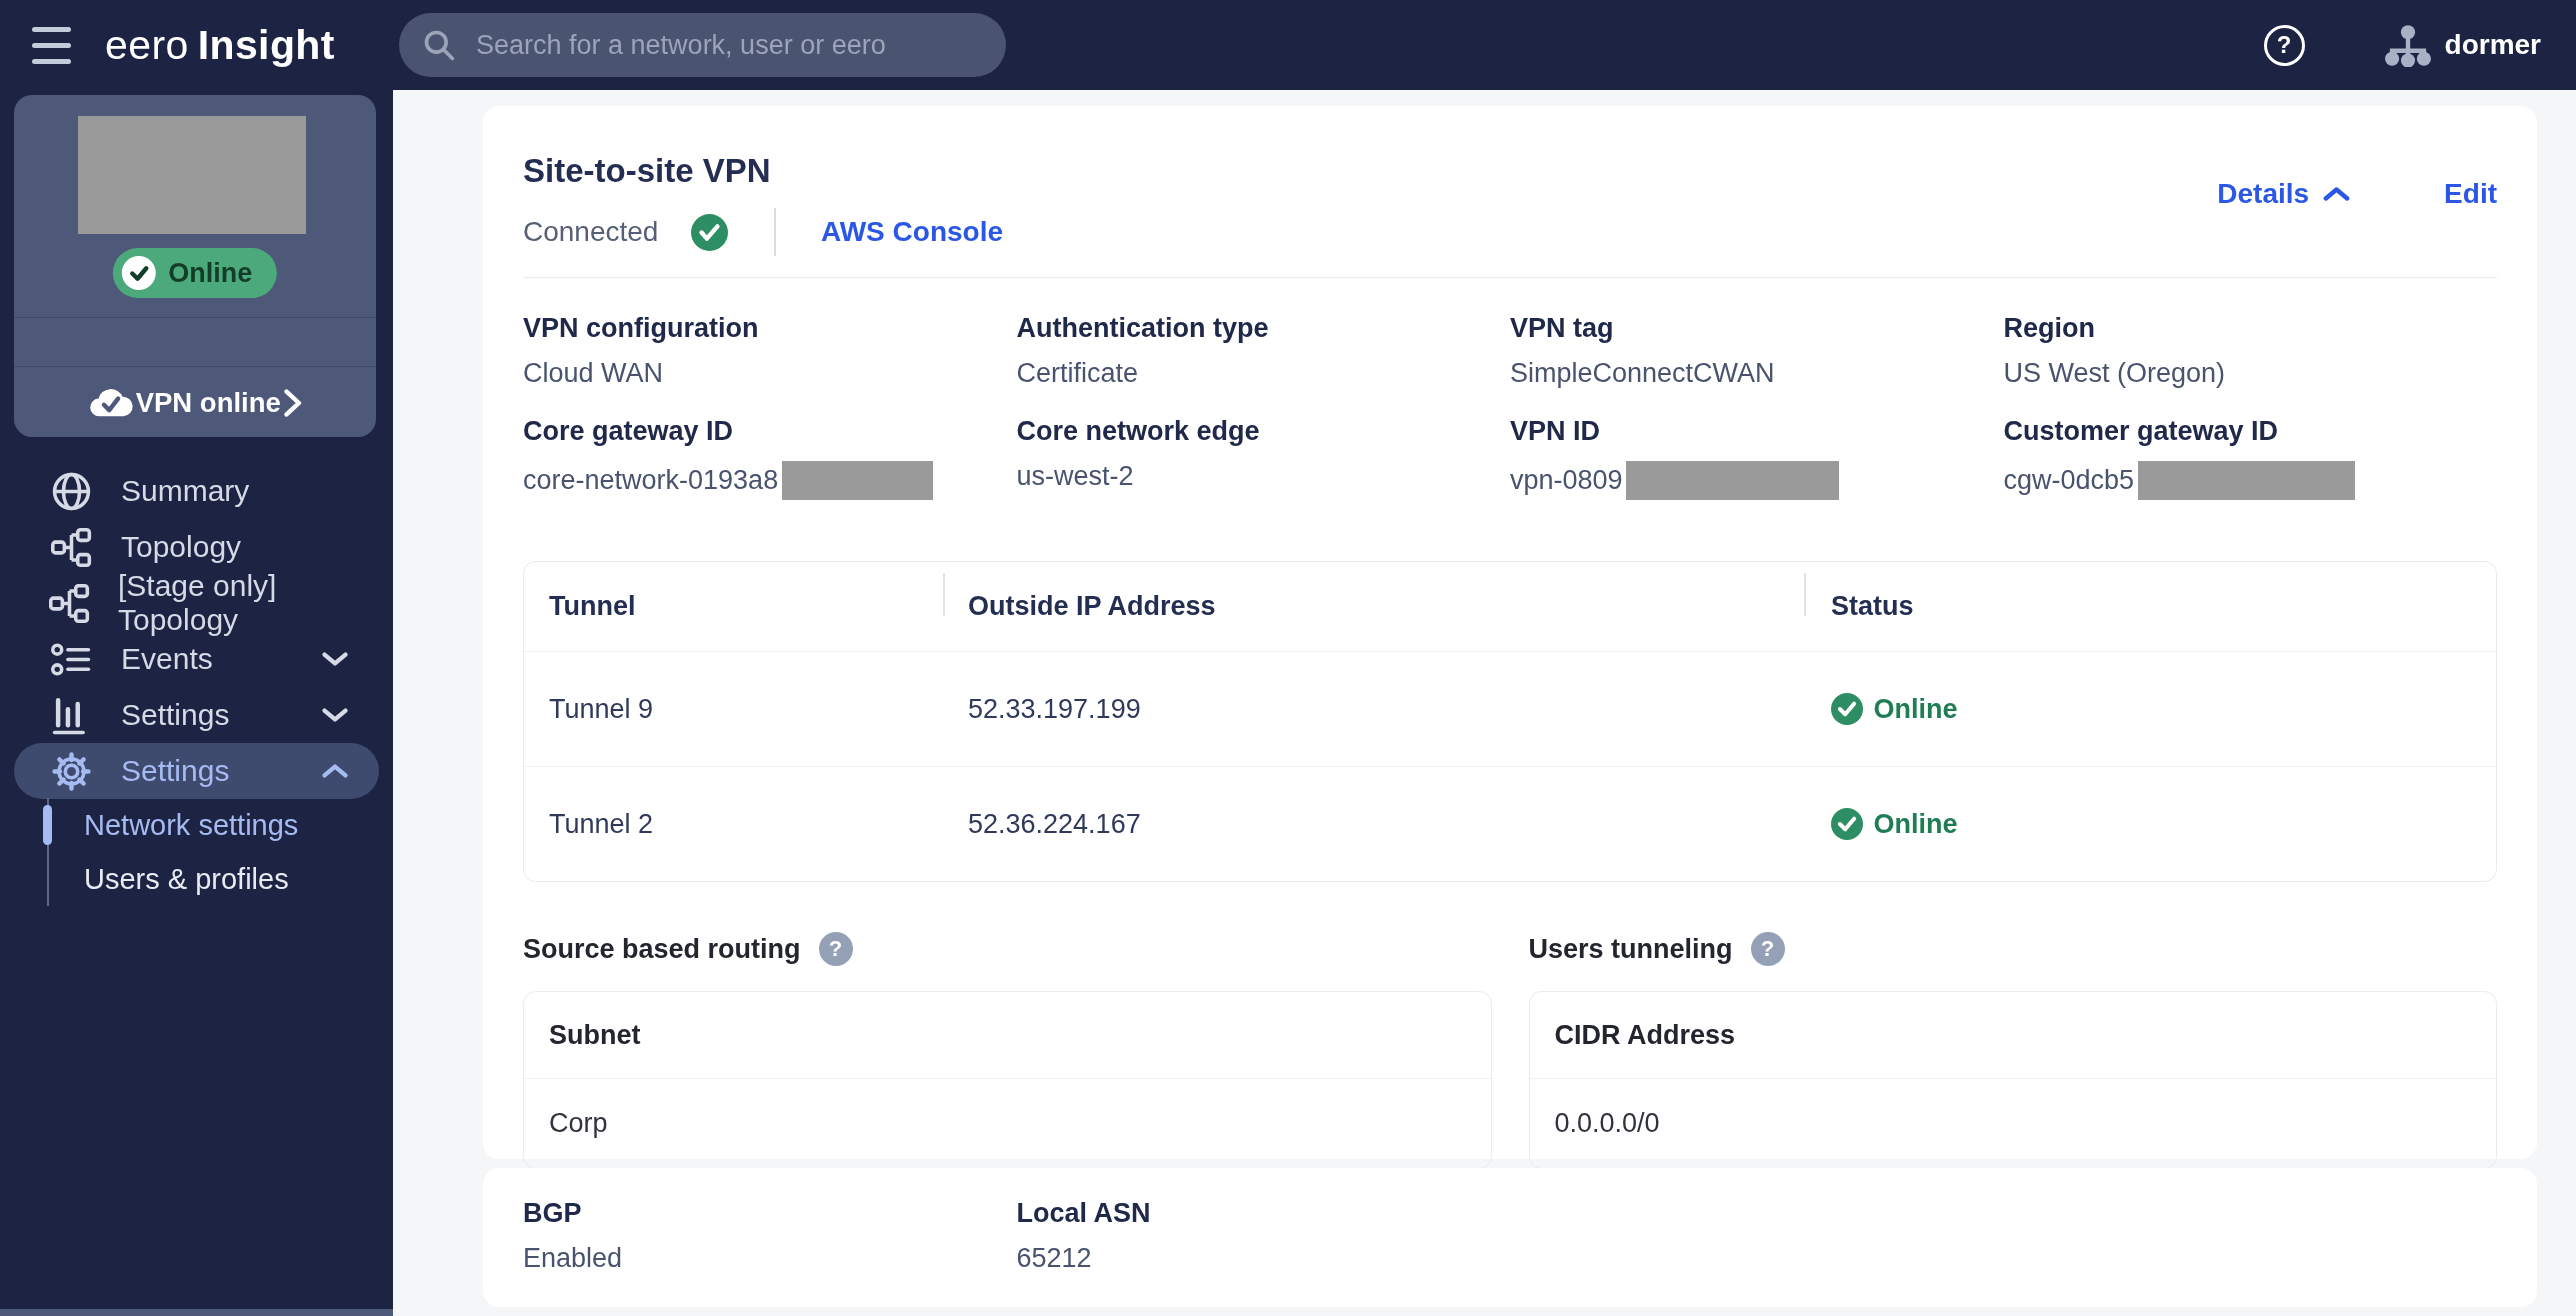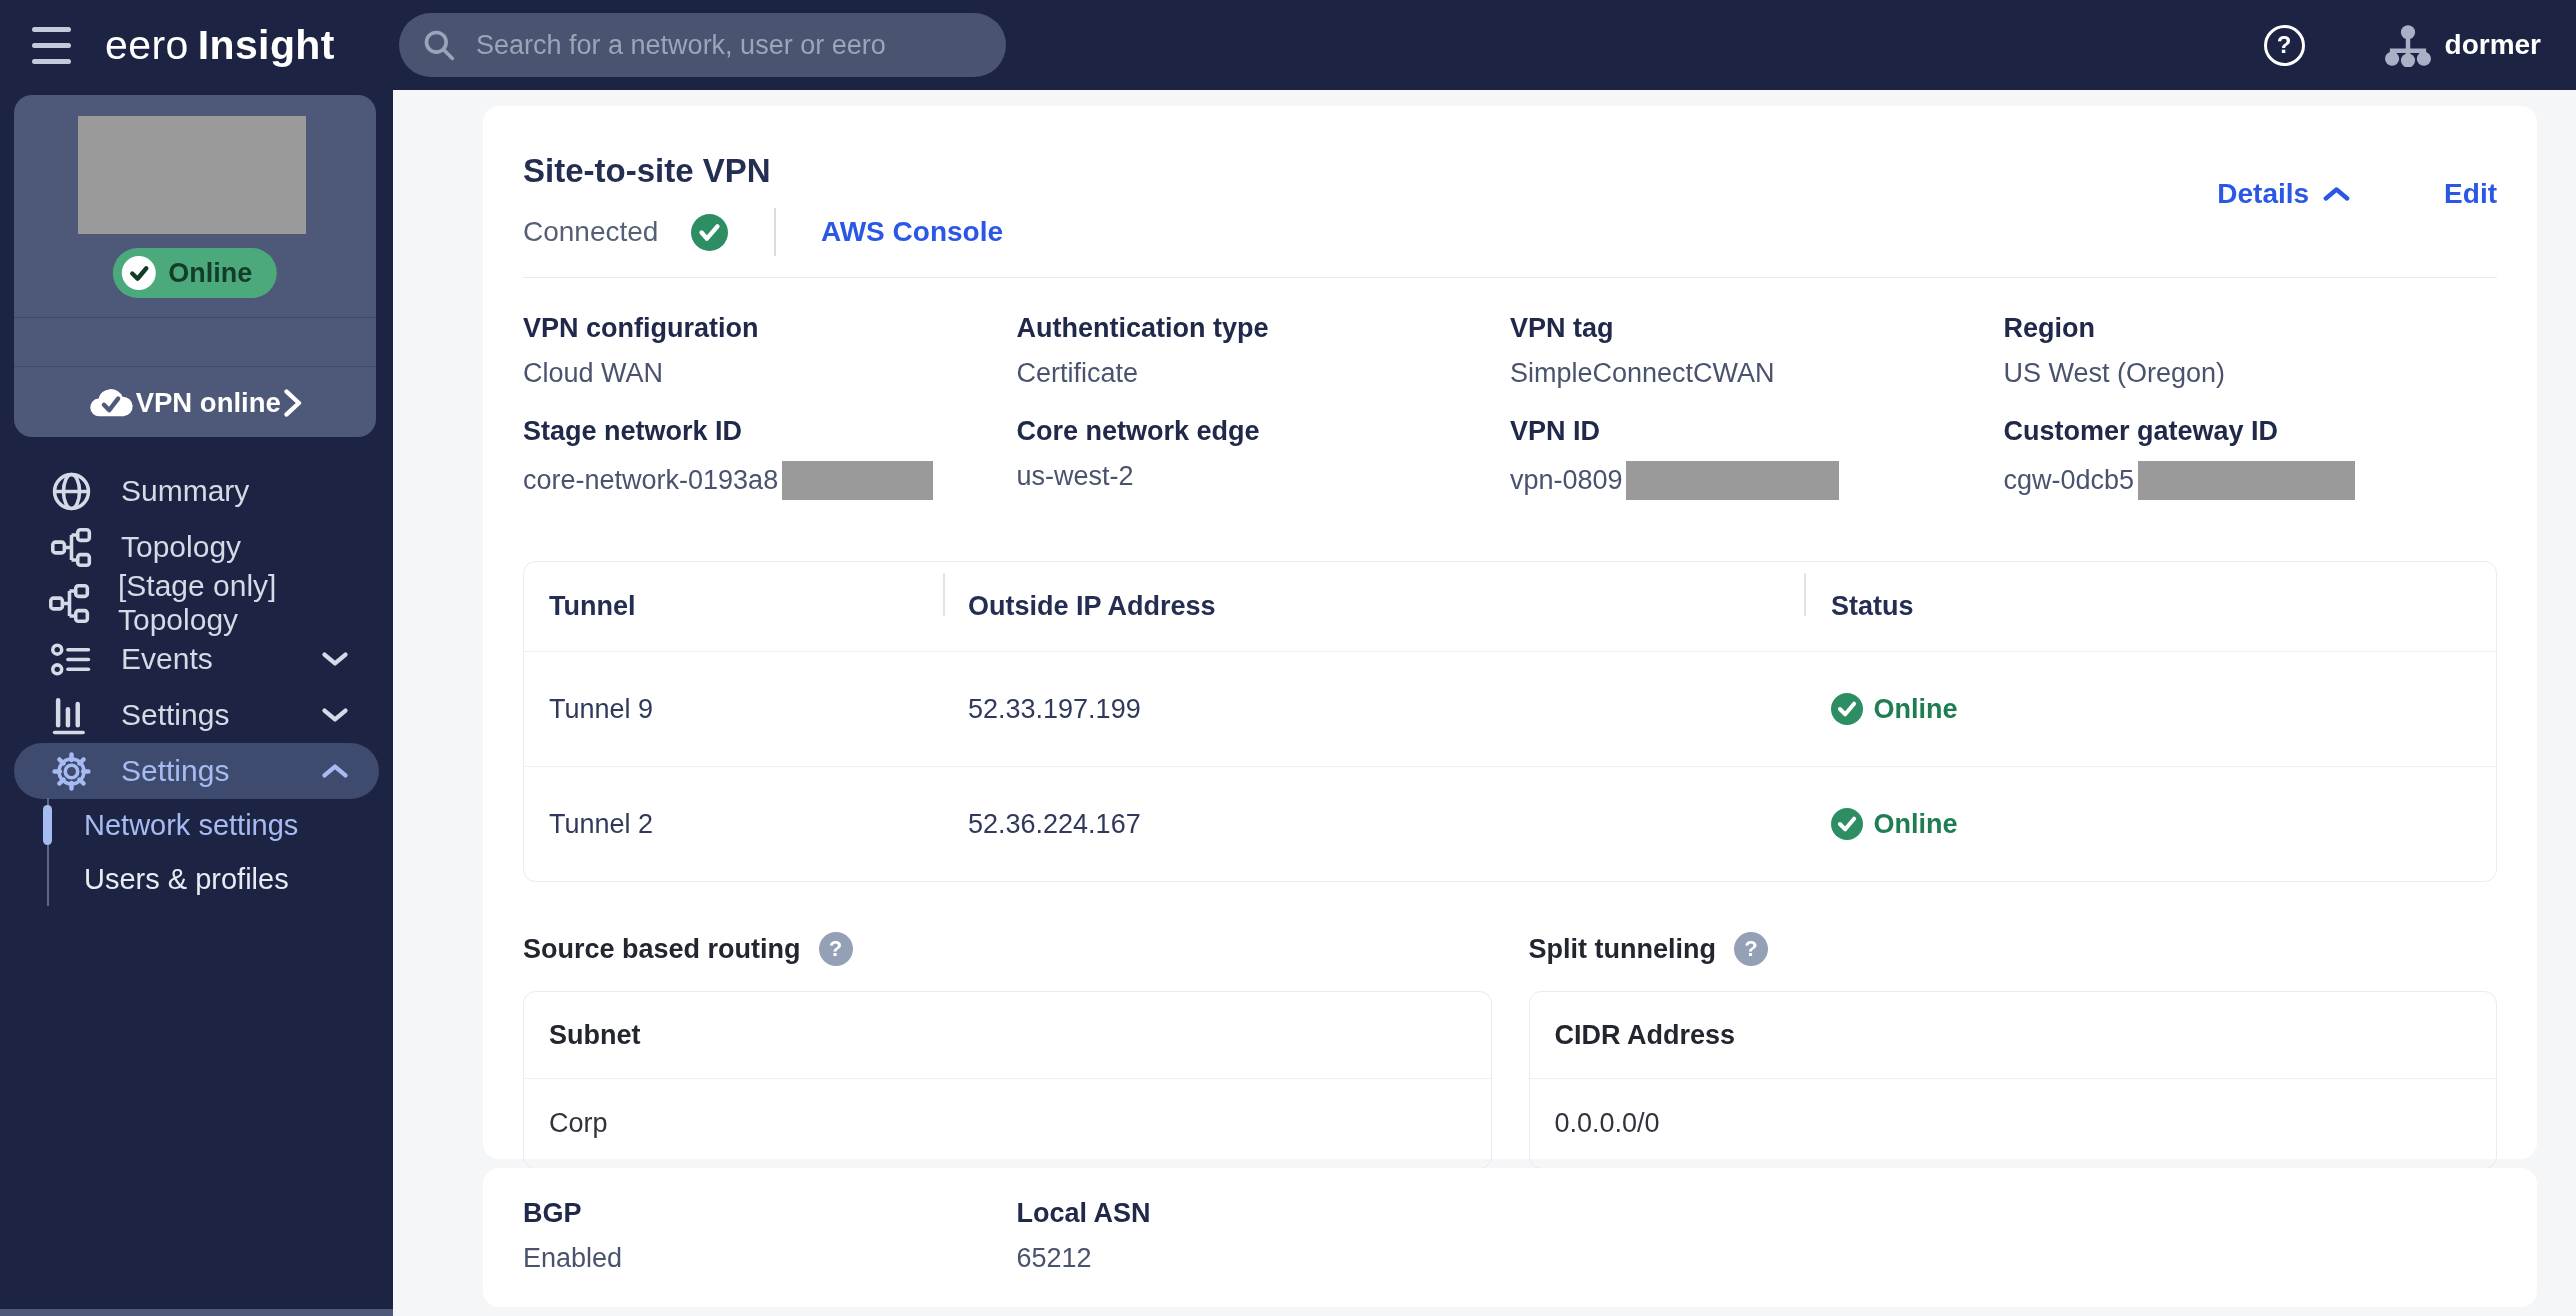--- a/index.html
+++ b/index.html
@@ -284,21 +284,21 @@
         </div>
         <div class="field">
           <div class="flabel">VPN tag</div>
           <div class="fvalue">SimpleConnectCWAN</div>
         </div>
         <div class="field">
           <div class="flabel">Region</div>
           <div class="fvalue">US West (Oregon)</div>
         </div>
         <div class="field">
-          <div class="flabel">Stage network ID</div>
+          <div class="flabel">Core gateway ID</div>
           <div class="fvalue"><span>core-network-0193a8</span><span class="redact" style="width:151px"></span></div>
         </div>
         <div class="field">
           <div class="flabel">Core network edge</div>
           <div class="fvalue">us-west-2</div>
         </div>
         <div class="field">
           <div class="flabel">VPN ID</div>
           <div class="fvalue"><span>vpn-0809</span><span class="redact" style="width:213px"></span></div>
         </div>
@@ -344,21 +344,21 @@
             <span>Source based routing</span>
             <span class="help">?</span>
           </div>
           <div class="sbox">
             <div class="shead">Subnet</div>
             <div class="srow">Corp</div>
           </div>
         </div>
         <div class="section">
           <div class="stitle">
-            <span>Split tunneling</span>
+            <span>Users tunneling</span>
             <span class="help">?</span>
           </div>
           <div class="sbox">
             <div class="shead">CIDR Address</div>
             <div class="srow">0.0.0.0/0</div>
           </div>
         </div>
       </div>
     </div>
 

